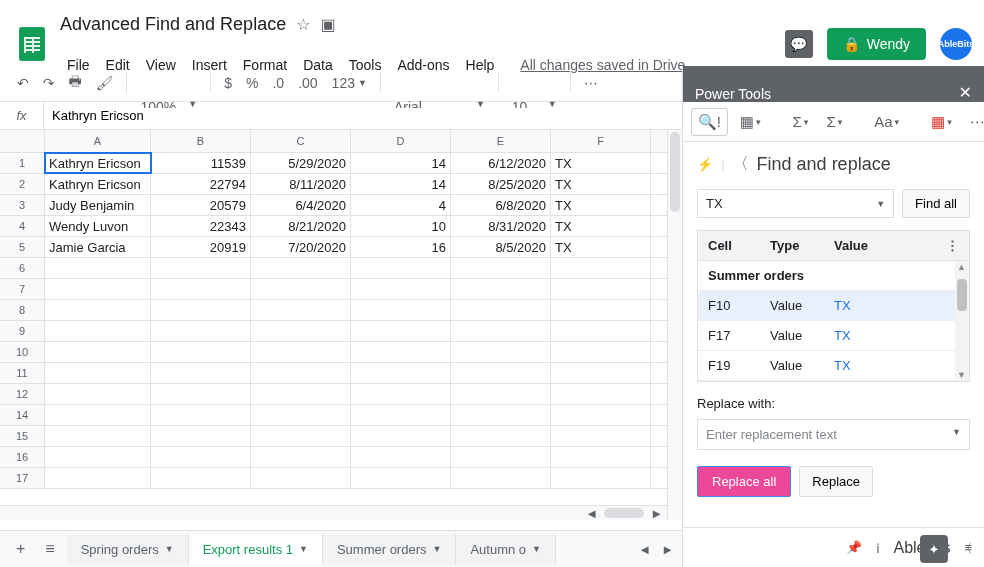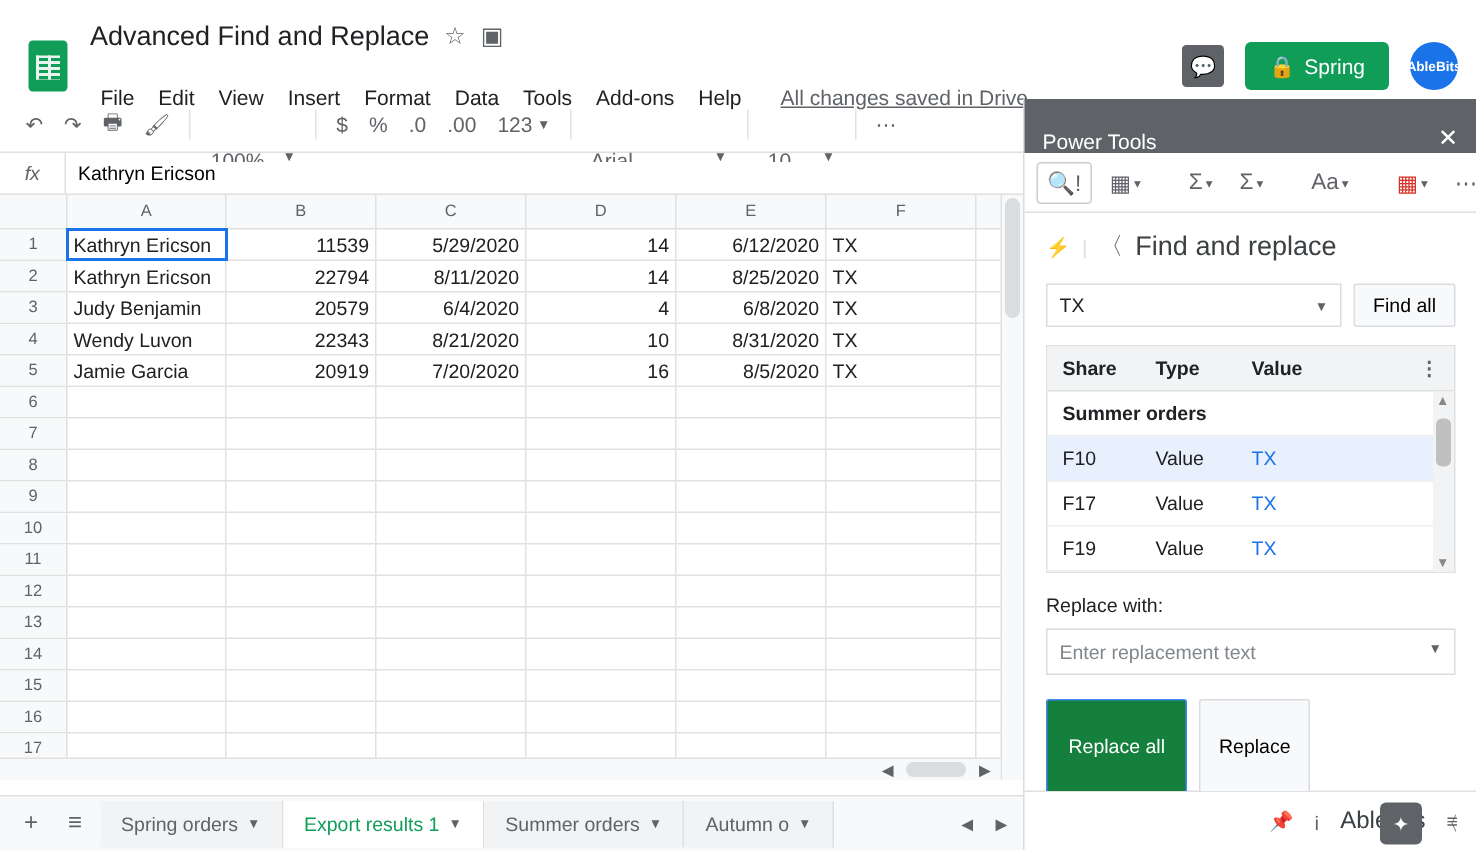--- a/index.html
+++ b/index.html
@@ -74,21 +74,21 @@
 .rt-row.sel { background: #e8f0fe; }
 .rt-row > div { padding: 7px 10px; }
 .rt-val { color: #1a73e8; }
 .rt-scroll { width: 14px; background: #f1f3f4; position: relative; }
 .rt-body { display: flex; }
 .rt-rows { flex: 1; }
 .rt-thumb { position: absolute; left: 2px; right: 2px; top: 18px; height: 32px; background: #c0c0c0; border-radius: 4px; }
 .replace-label { font-size: 13px; margin-bottom: 8px; }
 .replace-input { width: 100%; border: 1px solid #dadce0; padding: 7px 8px; font-size: 13px; display: flex; justify-content: space-between; color: #80868b; margin-bottom: 16px; cursor: text; }
 .action-row { display: flex; gap: 8px; }
-.replace-all-btn { background: #15803d; color: white; border: 1px solid #4285f4; padding: 23px 14px; font-size: 13px; cursor: pointer; border-radius: 2px; }
+.replace-all-btn { background: #ec4899; color: white; border: 1px solid #4285f4; padding: 7px 14px; font-size: 13px; cursor: pointer; border-radius: 2px; }
 .sb-footer { border-top: 1px solid #e0e0e0; height: 40px; display: flex; align-items: center; justify-content: flex-end; padding: 0 12px; gap: 14px; color: #5f6368; }
 .ablebits-logo { font-size: 16px; font-weight: 500; color: #3c4043; }
 
 
 .sheet-tabs { position: absolute; bottom: 0; left: 0; width: 682px; height: 37px; border-top: 1px solid #e0e0e0; background: #f8f9fa; display: flex; align-items: center; padding: 0 8px; gap: 4px; }
 .tab-btn { padding: 6px 8px; color: #5f6368; cursor: pointer; font-size: 16px; }
 .sheet-tab { padding: 8px 14px; font-size: 13px; color: #5f6368; cursor: pointer; border-right: 1px solid #e0e0e0; display: flex; align-items: center; gap: 6px; background: #f1f3f4; }
 .sheet-tab.active { background: white; color: #0f9d58; font-weight: 500; }
 .tab-arrows { margin-left: auto; display: flex; gap: 10px; color: #5f6368; }
 .explore-btn { position: absolute; right: 36px; bottom: 4px; width: 28px; height: 28px; background: #5f6368; border-radius: 4px; display:flex; align-items:center; justify-content:center; color: white; }
@@ -120,21 +120,21 @@
       <span>Tools</span>
       <span>Add-ons</span>
       <span>Help</span>
       <span class="saved">All changes saved in Drive</span>
     </div>
   </div>
   <div class="header-right">
     <div class="comment-icon">💬</div>
     <button class="share-btn">
       <span>🔒</span>
-      <span>Spring</span>
+      <span>Wendy</span>
     </button>
     <div class="avatar">AbleBits</div>
   </div>
 </div>
 
 <div class="toolbar">
   <span>↶</span>
   <span>↷</span>
   <span>🖶</span>
   <span>🖌</span>
@@ -277,29 +277,20 @@
           <div class="row-h">11</div>
           <div class="cell c-a"></div>
           <div class="cell c-b num"></div>
           <div class="cell c-c num"></div>
           <div class="cell c-d num"></div>
           <div class="cell c-e num"></div>
           <div class="cell c-f"></div>
         </div>
         <div class="row">
           <div class="row-h">12</div>
-          <div class="cell c-a"></div>
-          <div class="cell c-b num"></div>
-          <div class="cell c-c num"></div>
-          <div class="cell c-d num"></div>
-          <div class="cell c-e num"></div>
-          <div class="cell c-f"></div>
-        </div>
-        <div class="row">
-          <div class="row-h">13</div>
           <div class="cell c-a"></div>
           <div class="cell c-b num"></div>
           <div class="cell c-c num"></div>
           <div class="cell c-d num"></div>
           <div class="cell c-e num"></div>
           <div class="cell c-f"></div>
         </div>
         <div class="row">
           <div class="row-h">14</div>
           <div class="cell c-a"></div>
@@ -401,21 +392,21 @@
     </div>
     <div class="search-row">
       <div class="search-select">
         <span>TX</span>
           <span class="dropdown-arrow">▼</span>
       </div>
       <button class="find-all-btn">Find all</button>
     </div>
     <div class="results-table">
       <div class="rt-head">
-        <div class="rt-c1">Share</div>
+        <div class="rt-c1">Cell</div>
         <div class="rt-c2">Type</div>
         <div class="rt-c3">Value</div>
         <div class="more">⋮</div>
       </div>
       <div class="rt-body">
         <div class="rt-rows">
           <div class="rt-group">Summer orders</div>
           <div id="result-rows">
               <div class="rt-row sel">
                 <div class="rt-c1">F10</div>

